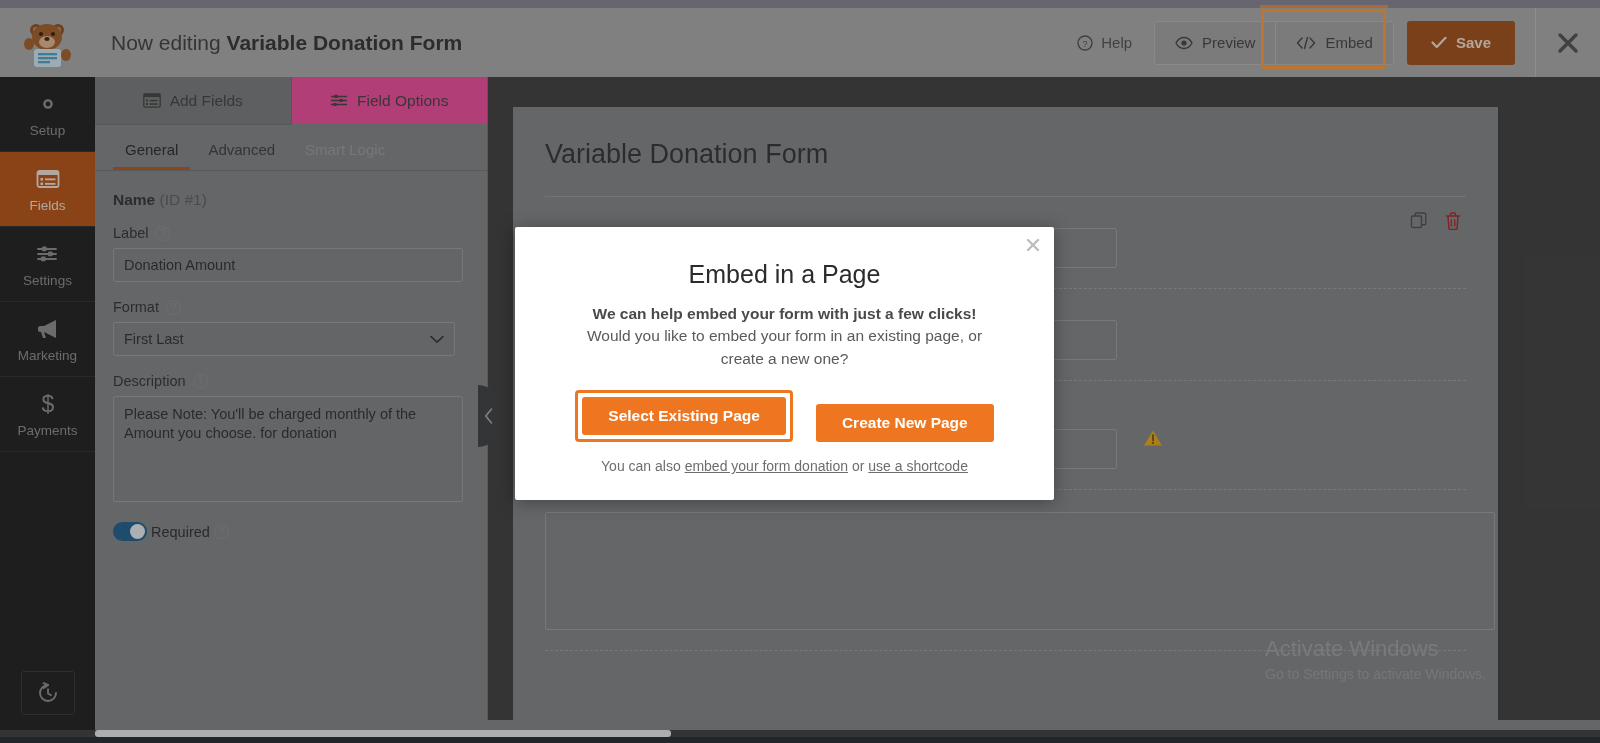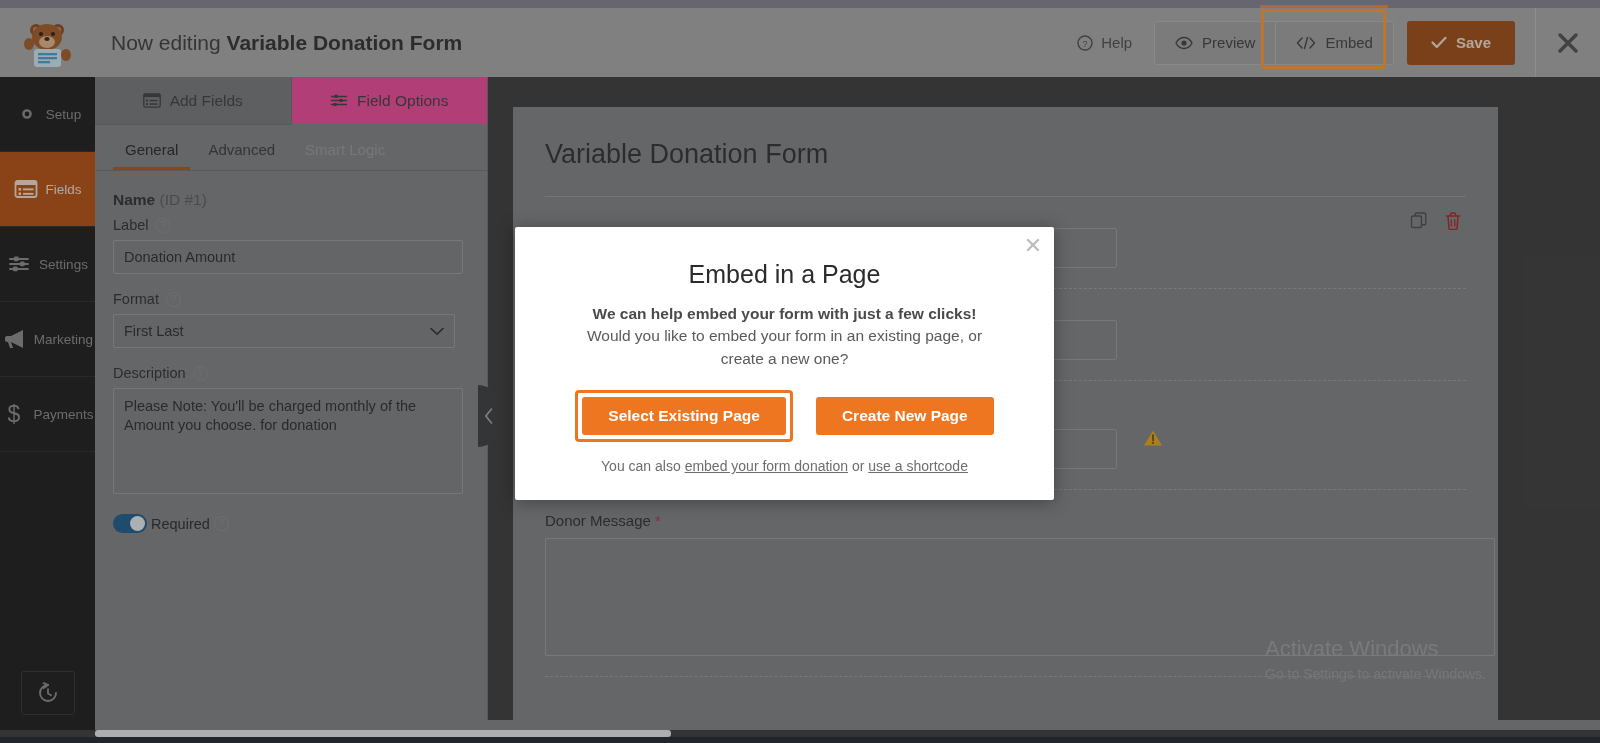--- a/index.html
+++ b/index.html
@@ -77,21 +77,21 @@
     position: absolute; left: 1261px; top: 9px; width: 125px; height: 60px;
     border: 3px solid #ff9933; border-radius: 4px; pointer-events: none;
   }
 
   
   .sidebar {
     position: absolute; left: 0; top: 77px; width: 95px; height: 660px;
     background: #1a1a1a;
   }
   .side-item {
-    height: 75px; display: flex; flex-direction: row;
+    height: 75px; display: flex; flex-direction: column;
     align-items: center; justify-content: center; gap: 6px;
     color: #8a8a8a; font-size: 13.5px; cursor: pointer;
     border-bottom: 1px solid #2a2a2a;
   }
   .side-item.active { background: #b34f0f; color: #f0ded2; }
   .side-icon { width: 26px; height: 26px; display: block; }
   .side-bottom {
     position: absolute; bottom: 22px; left: 0; width: 95px;
     display: flex; justify-content: center;
   }
@@ -121,21 +121,21 @@
     border-bottom: 1px solid #6d6f71; background: #808285;
   }
   .subtab {
     padding: 6px 12px 9px 12px; font-size: 15px; color: #3a3a3a; cursor: pointer;
     border-bottom: 3px solid transparent;
   }
   .subtab.active { color: #262626; border-bottom-color: #b35417; }
   .subtab.muted { color: #9a9a9a; }
 
   .panel-body { padding: 20px 18px; background: #808285; height: 595px; }
-  .field-title { font-size: 15.5px; color: #2e2e2e; margin-bottom: 8px; }
+  .field-title { font-size: 15.5px; color: #2e2e2e; margin-bottom: 16px; }
   .field-title b { font-weight: 700; }
   .field-title span { color: #5a5a5a; font-weight: 400; }
 
   .flabel {
     display: flex; align-items: center; gap: 7px;
     font-size: 14.5px; color: #2e2e2e; margin-bottom: 7px;
   }
   .qmark {
     width: 15px; height: 15px; border-radius: 50%; border: 1px solid #8d8d8d;
     color: #8d8d8d; font-size: 10px; line-height: 13px; text-align: center;
@@ -235,21 +235,21 @@
   .modal-title {
     font-size: 25px; color: #2b2b2b; font-weight: 400;
     padding-top: 33px; margin-bottom: 14px;
   }
   .modal-sub {
     font-size: 15.5px; color: #5a5a5a; line-height: 1.45;
     padding: 0 42px;
   }
   .modal-sub .bold { font-weight: 700; color: #4a4a4a; }
   .modal-buttons {
-    display: flex; justify-content: center; align-items: center;
+    display: flex; justify-content: center; align-items: flex-end;
     gap: 23px; margin-top: 20px;
   }
   .obtn {
     background: #ef7621; color: #ffffff; font-weight: 700; font-size: 15.5px;
     padding: 0 26px; height: 38px; border-radius: 3px;
     display: flex; align-items: center; justify-content: center;
     cursor: pointer; white-space: nowrap;
   }
   .btn-ring {
     border: 3px solid #ef7621; border-radius: 4px;
@@ -524,23 +524,20 @@
         <div class="pfield-label">Donation Amount</div>
         <div class="pinput">5.00</div>
         <svg class="warn-icon" width="20" height="18" viewBox="0 0 20 18">
           <path d="M10 1.4L19 16.6H1z" fill="#e2a517"></path>
           <path d="M10 6.2v5.2" stroke="#6a4a06" stroke-width="1.7" stroke-linecap="round"></path>
           <circle cx="10" cy="14" r="1.1" fill="#6a4a06"></circle>
         </svg>
       </div>
 
       <div class="pfield">
-        <div class="pfield-label">
-          <span>Donor Message</span><span class="req-star"> *</span>
-        </div>
         <div class="ptextarea"></div>
       </div>
     </div>
   </div>
 
   <div class="watermark">
     <div class="wm-title">Activate Windows</div>
     <div class="wm-sub">Go to Settings to activate Windows.</div>
   </div>
 

